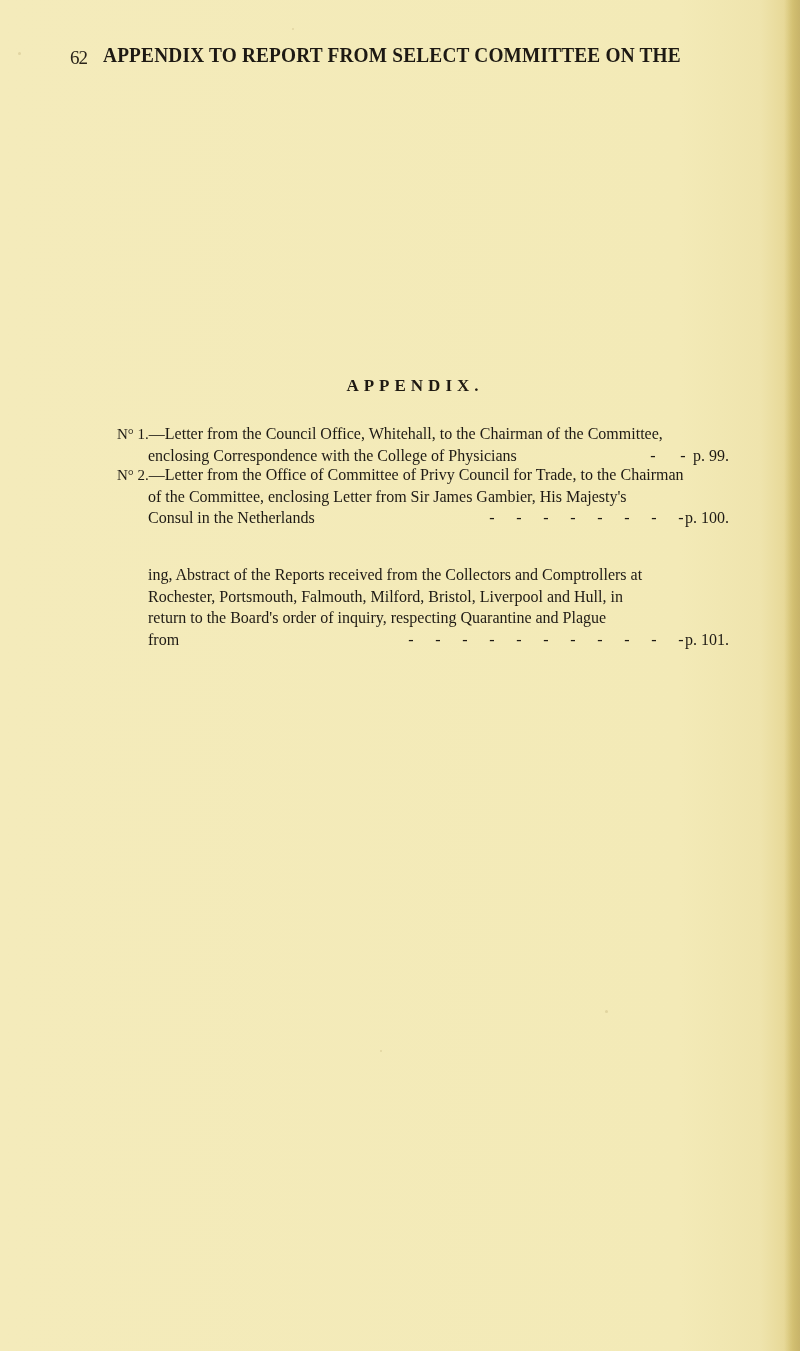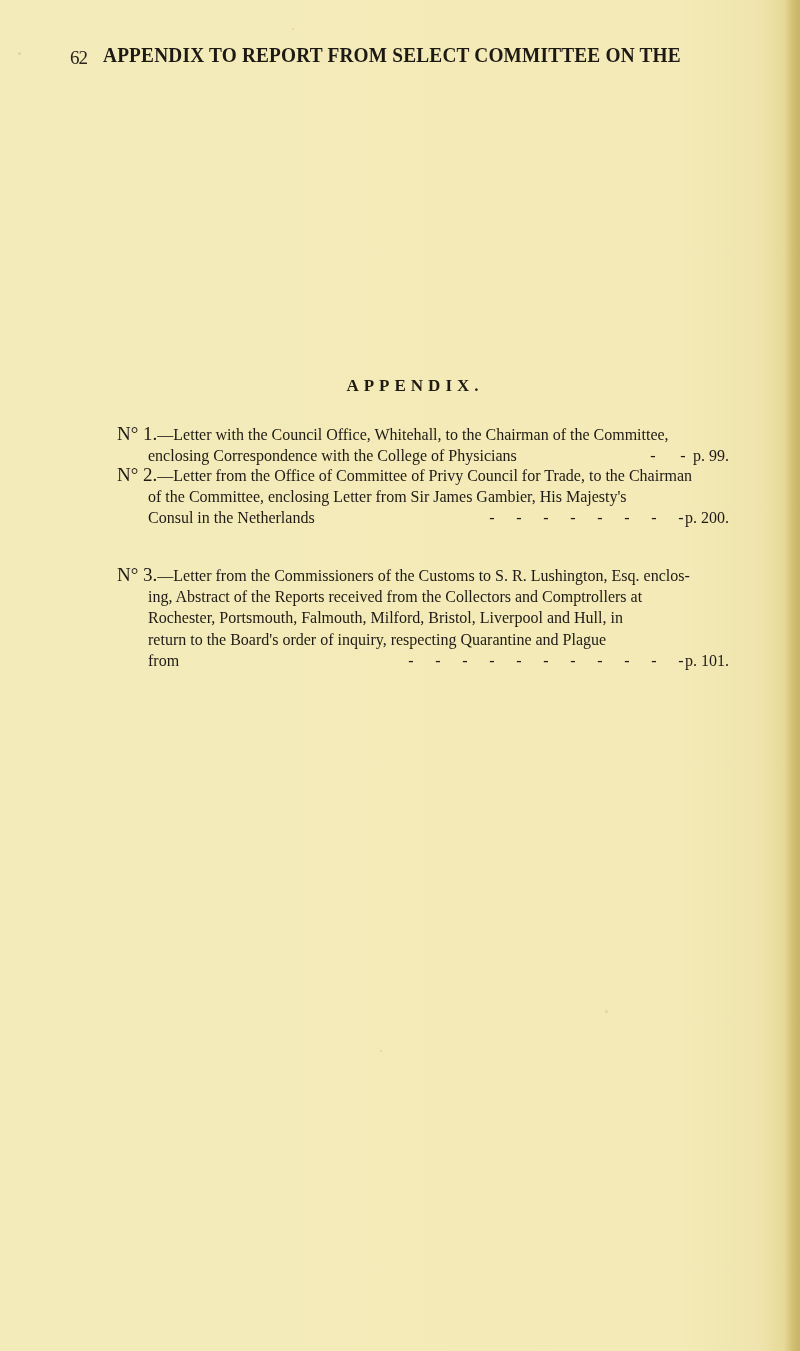--- a/index.html
+++ b/index.html
@@ -85,21 +85,21 @@
       padding-left: 31px;
     }
     .entry-line.justify {
       display: flex;
       justify-content: space-between;
     }
     .entry-line.justify span {
       white-space: nowrap;
     }
     .entry-label {
-      font-size: 19px;
+      font-size: 15px;
     }
     .leader {
       position: absolute;
       top: 0;
       right: 0;
       display: flex;
       align-items: baseline;
     }
     .leader .dash {
       display: inline-block;
@@ -131,21 +131,21 @@
 
 <header class="running-head">
   <span class="page-number">62</span>
   <span class="running-title">APPENDIX TO REPORT FROM SELECT COMMITTEE ON THE</span>
 </header>
 
 <h1 class="section-heading" style="margin:8px;">APPENDIX.</h1>
 
 <div class="entry" id="entry-1">
   <div class="entry-line justify">
-    <span><span class="entry-label">N° 1.</span><span>—</span><span>Letter with the Council Office, Whitehall, to the Chairman of the Committee,</span></span>
+    <span><span class="entry-label">N° 1.</span><span>—</span><span>Letter from the Council Office, Whitehall, to the Chairman of the Committee,</span></span>
   </div>
   <div class="entry-line indent">
     <span>enclosing Correspondence with the College of Physicians</span>
     <span class="leader">
       <span class="dash" style="margin-right:22px;">-</span>
         <span class="dash" style="margin-right:6px;">-</span>
       <span class="page-ref">p. 99.</span>
     </span>
   </div>
 </div>
@@ -161,29 +161,26 @@
     <span>Consul in the Netherlands</span>
     <span class="leader">
       <span class="dash" style="margin-right:19px;">-</span>
         <span class="dash" style="margin-right:19px;">-</span>
         <span class="dash" style="margin-right:19px;">-</span>
         <span class="dash" style="margin-right:19px;">-</span>
         <span class="dash" style="margin-right:19px;">-</span>
         <span class="dash" style="margin-right:19px;">-</span>
         <span class="dash" style="margin-right:19px;">-</span>
         <span class="dash">-</span>
-      <span class="page-ref">p. 200.</span>
+      <span class="page-ref">p. 100.</span>
     </span>
   </div>
 </div>
 
 <div class="entry" id="entry-3">
-  <div class="entry-line justify">
-    <span><span class="entry-label">N° 3.</span><span>—</span><span>Letter from the Commissioners of the Customs to S. R. Lushington, Esq. enclos-</span></span>
-  </div>
   <div class="entry-line indent">
     <span>ing, Abstract of the Reports received from the Collectors and Comptrollers at</span>
   </div>
   <div class="entry-line indent">
     <span>Rochester, Portsmouth, Falmouth, Milford, Bristol, Liverpool and Hull, in</span>
   </div>
   <div class="entry-line indent">
     <span>return to the Board's order of inquiry, respecting Quarantine and Plague</span>
   </div>
   <div class="entry-line indent">

